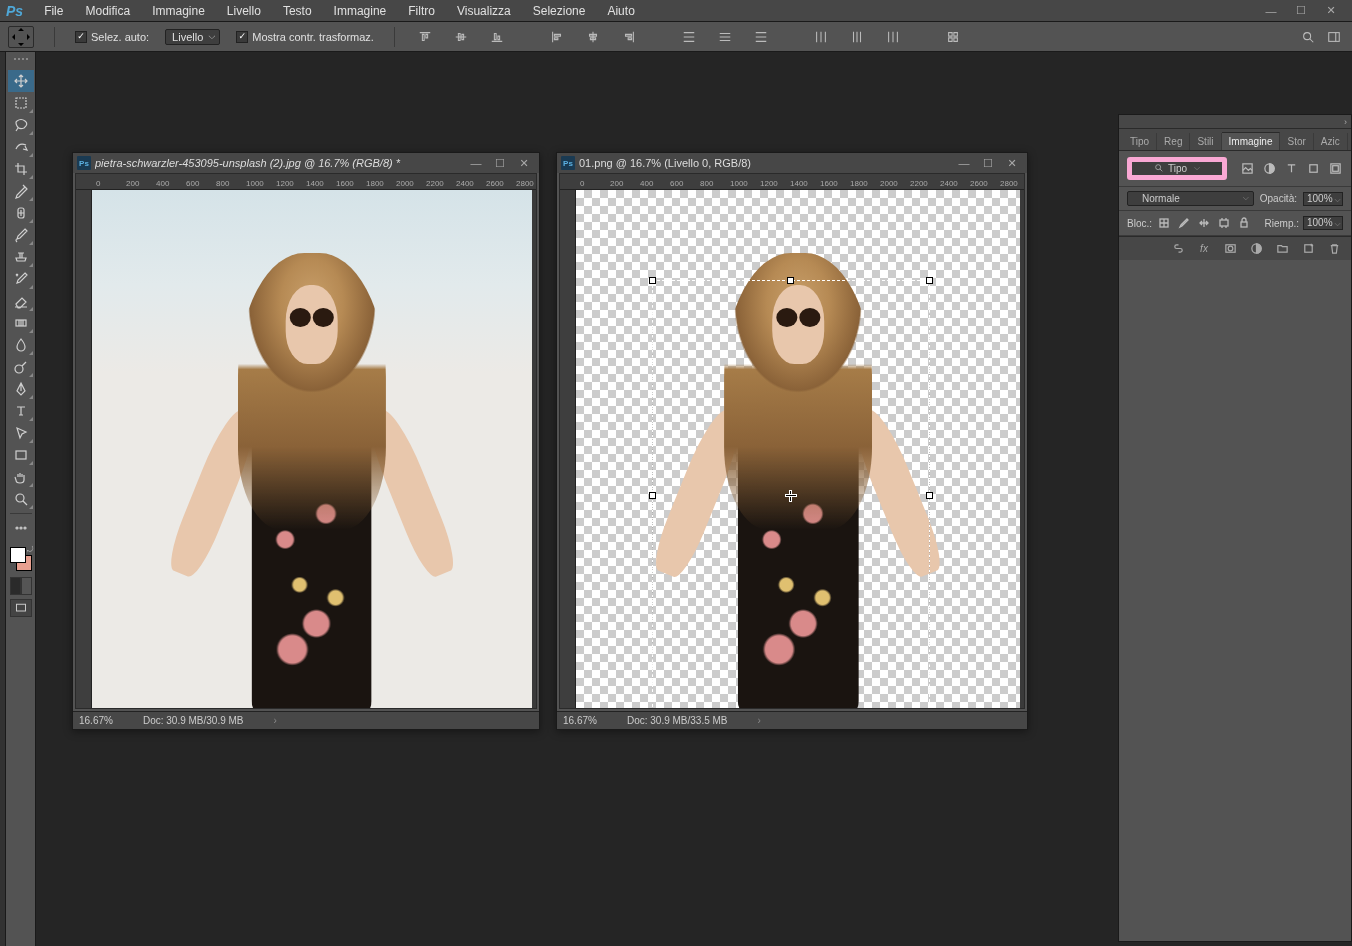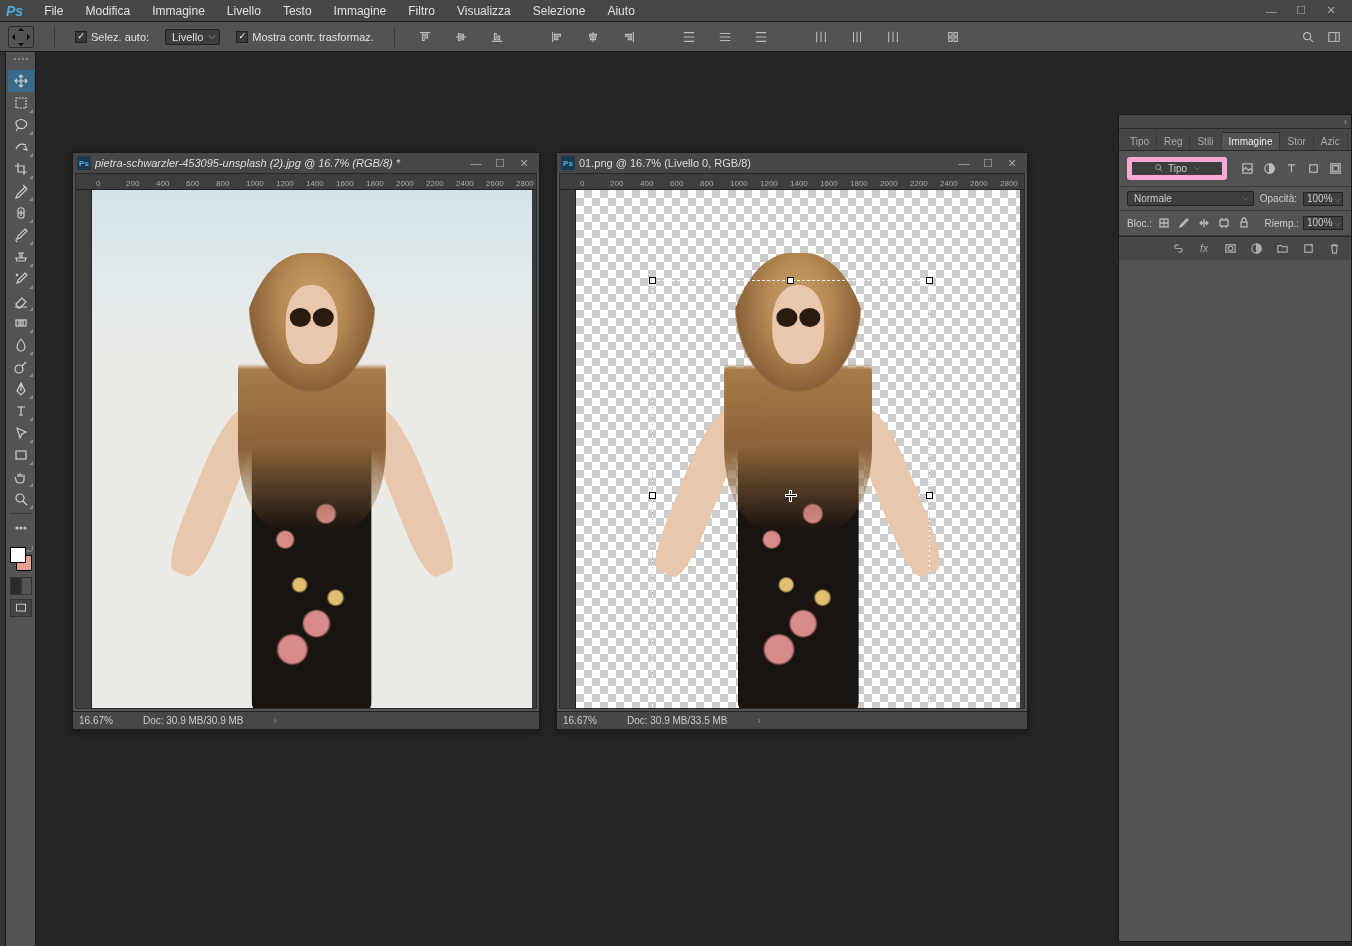--- a/index.html
+++ b/index.html
@@ -140,21 +140,21 @@
 .panel-tab { padding: 3px 7px; font-size: 10px; color: #aaa; cursor: pointer; border-right:1px solid #3a3a3a; }
 .panel-tab.active { background: #535353; color: #eee; border-top:1px solid #2a2a2a; }
 .panel-search { display:flex; align-items:center; gap:6px; padding:6px 8px; border-bottom:1px solid #3a3a3a; }
 .panel-search .pill { flex:0 0 100px; background:#3e3e3e; border:5px solid #f9a8d4; border-radius:3px; padding:1px 22px; display:flex; gap:4px; font-size:10px; color:#ccc; }
 .panel-search .pill::after { content:"⌵"; margin-left:auto; font-size:8px; color:#888;}
 .panel-search .icons { display:flex; gap:6px; margin-left:auto; }
 .panel-search .icons span { width:16px;height:16px;display:flex;align-items:center;justify-content:center;color:#bbb; cursor:pointer; }
 .panel-search .icons svg { width:13px;height:13px;stroke:#bbb;fill:none;stroke-width:1.3;}
 .panel-row { display:flex; align-items:center; gap:6px; padding:4px 8px; border-bottom:1px solid #3a3a3a; font-size:10px;}
 .panel-row .lbl { color:#ccc; }
-.panel-row .dd { flex:1; background:#3e3e3e; border:1px solid #222; border-radius:2px; padding:1px 6px; position:relative; }
+.panel-row .dd { flex:1; background:#3e3e3e; border:1px solid #222; border-radius:2px; padding:1px 14px; position:relative; }
 .panel-row .dd::after { content:"⌵"; position:absolute; right:4px; top:1px; font-size:8px; color:#888;}
 .panel-row .pct { width:40px; background:#3e3e3e; border:1px solid #222; padding:0 3px; text-align:right; position:relative;}
 .panel-row .pct::after{content:"⌵"; font-size:8px; color:#888; margin-left:2px;}
 .panel-row.locks { gap:4px; }
 .panel-row.locks .lock-ico { width:16px;height:16px;display:flex;align-items:center;justify-content:center; cursor:pointer; }
 .panel-row.locks .lock-ico svg{width:12px;height:12px;stroke:#bbb;fill:none;stroke-width:1.3;}
 .layers-list { flex:1; background:#3a3a3a; min-height:380px; }
 .layer-item { display:flex; align-items:center; height:34px; background:#637a8f; border-bottom:1px solid #2a2a2a; padding:0 4px; gap:6px;}
 .layer-vis { width:16px;height:16px;display:flex;align-items:center;justify-content:center;}
 .layer-vis svg{width:14px;height:14px;stroke:#ddd;fill:none;stroke-width:1.3;}

